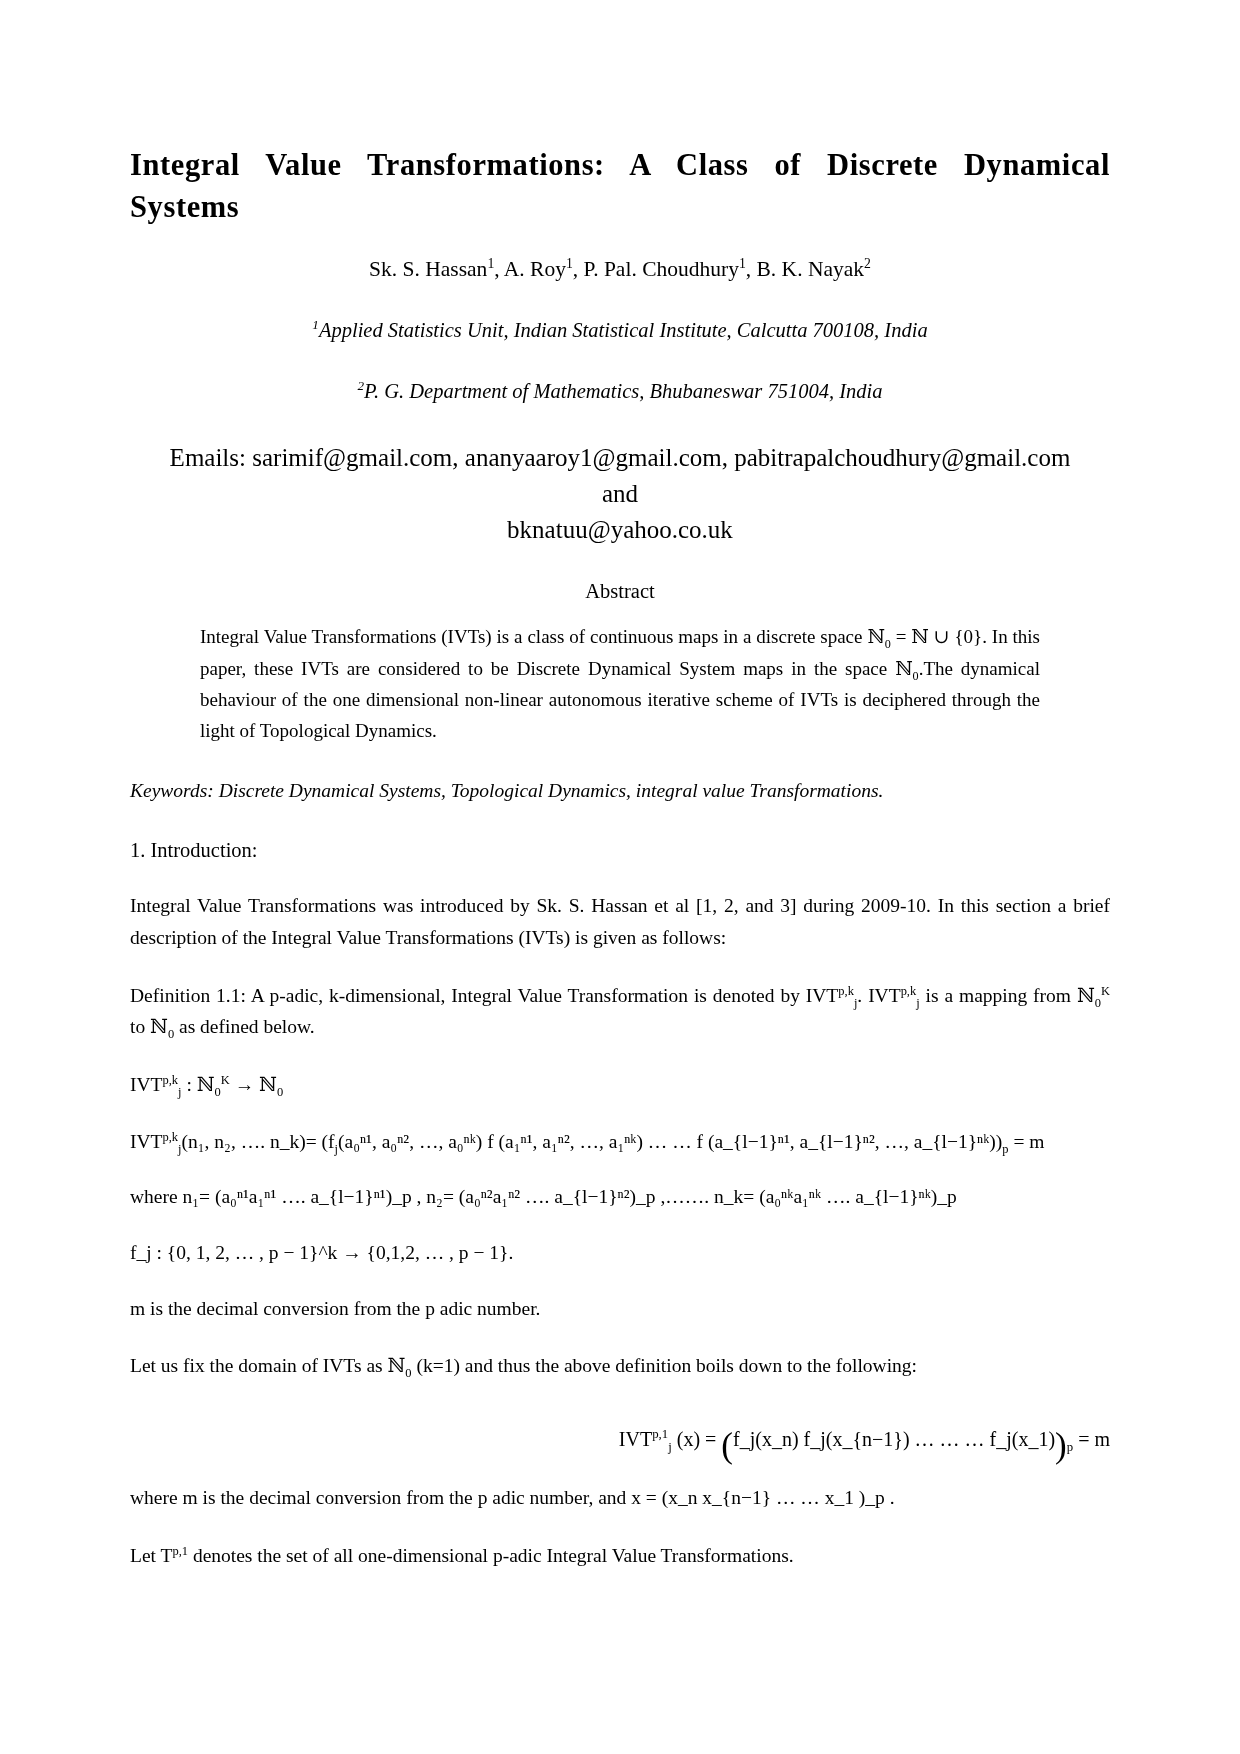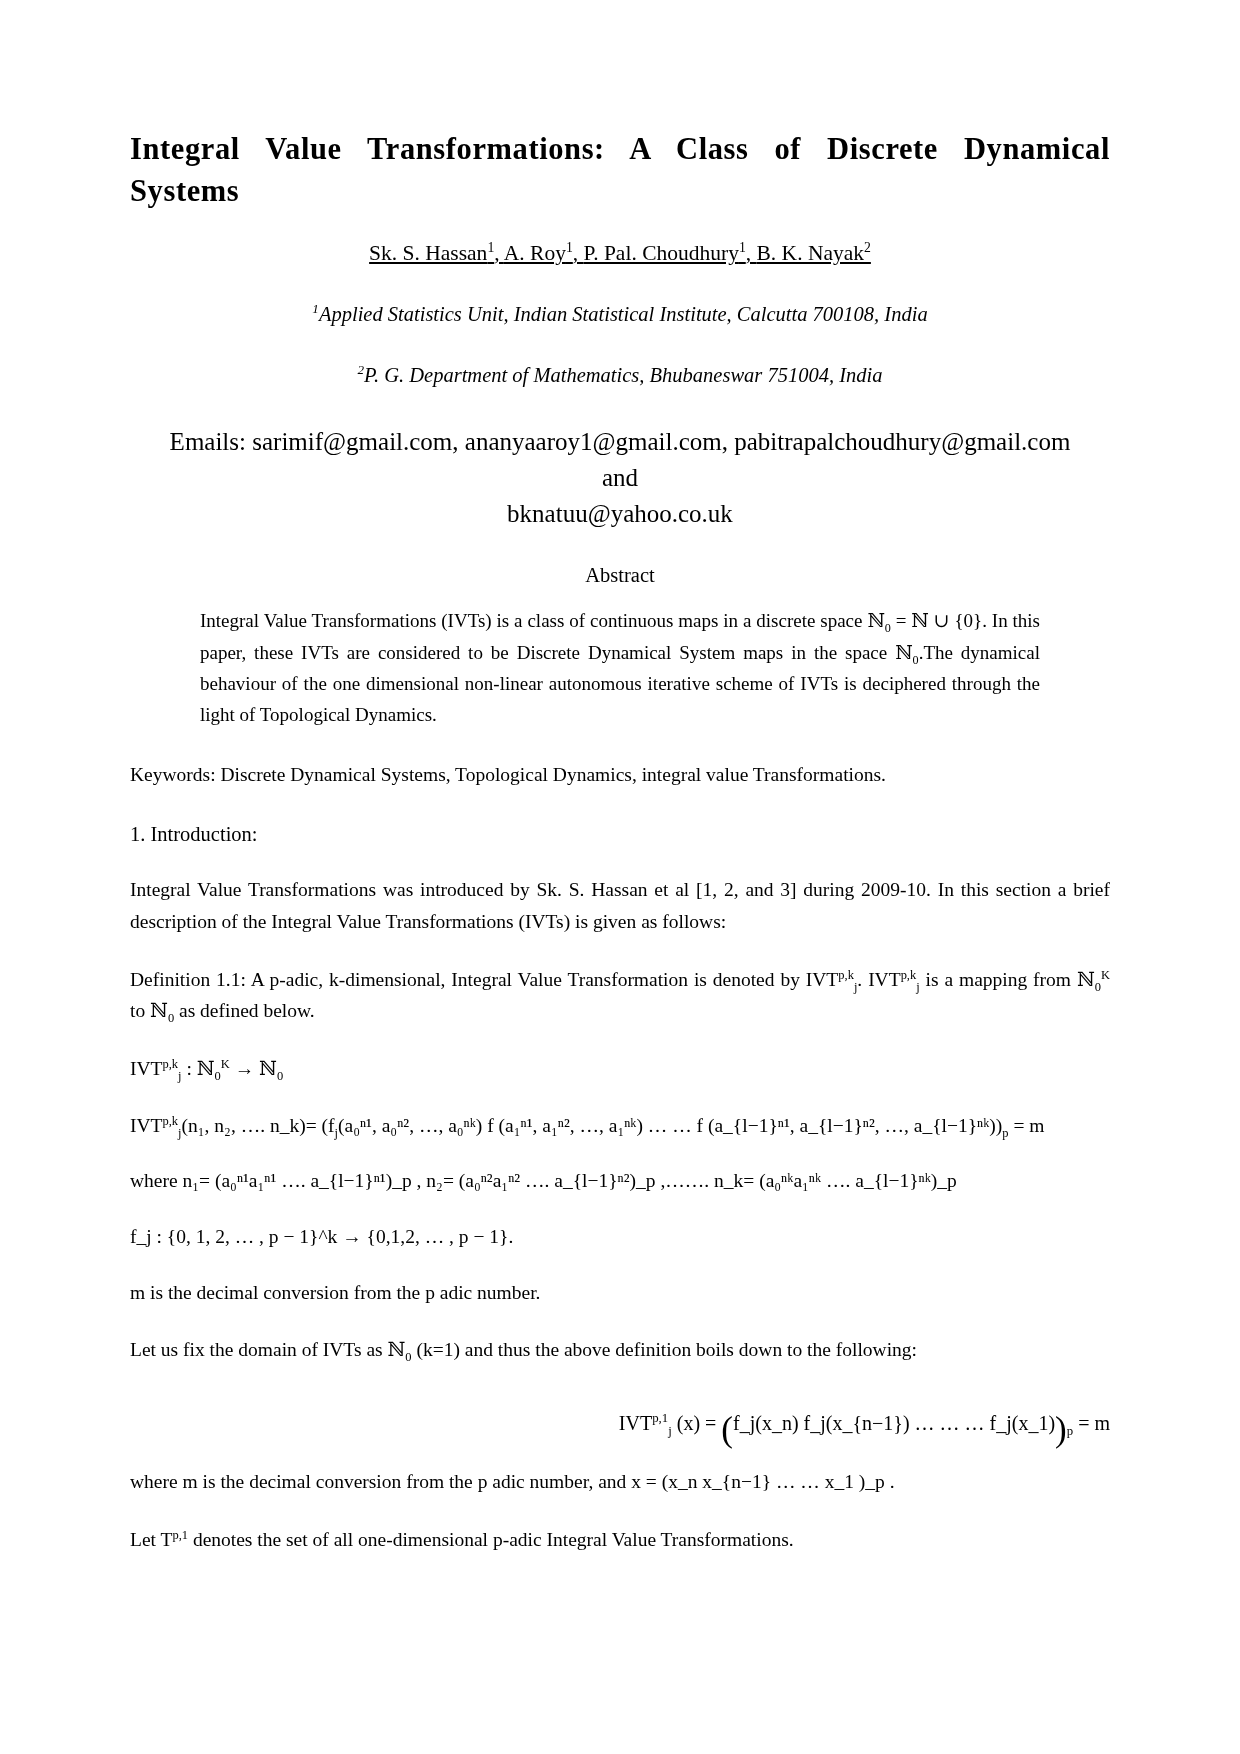--- a/index.html
+++ b/index.html
@@ -20,29 +20,28 @@
     width: 1240px;
     height: 1754px;
     box-sizing: border-box;
     padding: 128px 130px 100px 130px;
   }
   .title {
     font-size: 30.5px;
     line-height: 1.38;
     text-align: justify;
     letter-spacing: 0.6px;
-    margin: 0 0 26px 0;
+    margin: 16px 0 26px 0;
     word-spacing: 3px;
   }
   .authors {
     text-align: center;
     font-size: 21.5px;
     margin: 14px 0 0 0;
     line-height: 1.4;
-    text-decoration: underline;
   }
   .affil {
     text-align: center;
     font-size: 20.5px;
     margin: 32px 0 0 0;
     line-height: 1.4;
     font-style: italic;
   }
   .emails {
     text-align: center;
@@ -60,20 +59,21 @@
     margin: 18px 70px 0 70px;
     font-size: 19px;
     line-height: 1.62;
     text-align: justify;
   }
   .keywords {
     margin: 30px 0 0 0;
     font-size: 19.5px;
     line-height: 1.5;
     text-align: justify;
+    font-style: italic;
   }
   .section-head {
     margin: 30px 0 0 0;
     font-size: 20.5px;
     line-height: 1.4;
   }
   .para {
     margin: 26px 0 0 0;
     font-size: 19.5px;
     line-height: 1.62;

